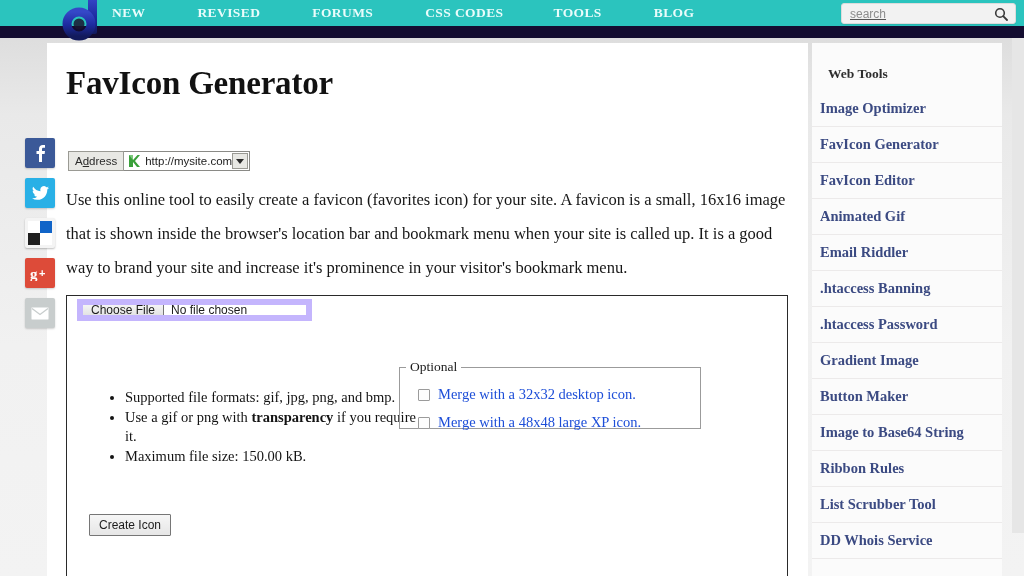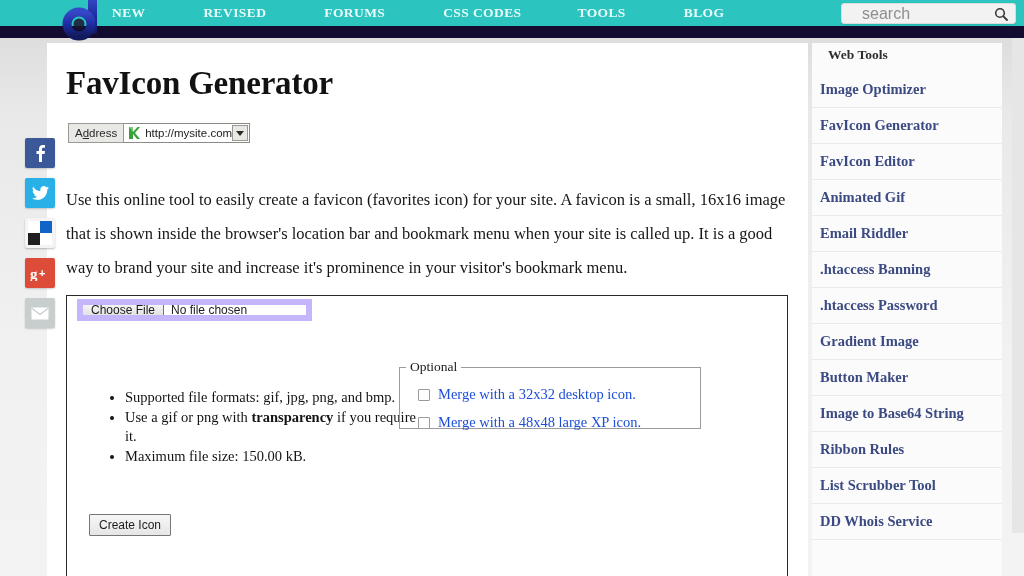--- a/index.html
+++ b/index.html
@@ -24,21 +24,21 @@
   .topbar-dark {
     position: absolute; top: 26px; left: 0;
     width: 1024px; height: 12px;
     background: #130c30;
     z-index: 5;
   }
   .nav {
     position: absolute; top: 0; left: 112px;
     height: 26px;
     display: flex; align-items: center;
-    gap: 14px;
+    gap: 8px;
     z-index: 7;
   }
   .nav a {
     color: #eafcfb;
     font-family: "Liberation Serif", serif;
     font-weight: bold;
     font-size: 13.5px;
     letter-spacing: 0.4px;
     text-decoration: none;
     padding: 0 0;
@@ -63,24 +63,25 @@
     background: #f2f2f2;
     border: 1px solid #dcdcdc;
     border-radius: 3px;
     display: flex; align-items: center;
     z-index: 8;
     box-shadow: 0 1px 1px rgba(0,0,0,.08);
   }
   .search-wrap input {
     border: 0; outline: 0; background: transparent;
     font-family: "Liberation Sans", sans-serif;
-    font-size: 16px;
+    font-size: 12px;
     color: #555;
-    padding-left: 20px;
+    padding-left: 8px;
     width: 140px;
+    text-decoration: underline;
   }
   .search-wrap input::placeholder { color: #8d8d8d; }
   .search-ico { margin-left: auto; margin-right: 7px; display:block; }
 
   
   .content {
     position: absolute;
     left: 47px; top: 43px;
     width: 761px; height: 533px;
     background: #ffffff;
@@ -91,21 +92,21 @@
     font-size: 33px;
     color: #121212;
     margin: 0;
     padding: 22px 0 0 19px;
     letter-spacing: -0.2px;
   }
 
   
   .addrbar {
     position: absolute;
-    left: 21px; top: 80px;
+    left: 21px; top: 108px;
     height: 20px;
     display: flex; align-items: stretch;
     font-family: "Liberation Sans", sans-serif;
     font-size: 11.5px;
   }
   .addr-label {
     background: #e8e8e4;
     border: 1px solid #9a9a94;
     color: #2a2a2a;
     display: flex; align-items: center;
@@ -256,21 +257,21 @@
     left: 812px; top: 43px;
     width: 190px; height: 533px;
     background: #fbfbfb;
     padding: 0;
   }
   .sidebar-title {
     font-family: "Liberation Serif", serif;
     font-size: 13.5px;
     font-weight: bold;
     color: #2e2e2e;
-    padding: 4px 0 0 16px;
+    padding: 23px 0 0 16px;
     margin: 0;
   }
   .tool-list { list-style: none; margin: 9px 0 0 0; padding: 0; }
   .tool-list li { border-bottom: 1px solid #eceaea; }
   .tool-list li:first-child { }
   .tool-list a {
     display: block;
     padding: 9px 0 9px 8px;
     font-family: "Liberation Serif", serif;
     font-weight: bold;

